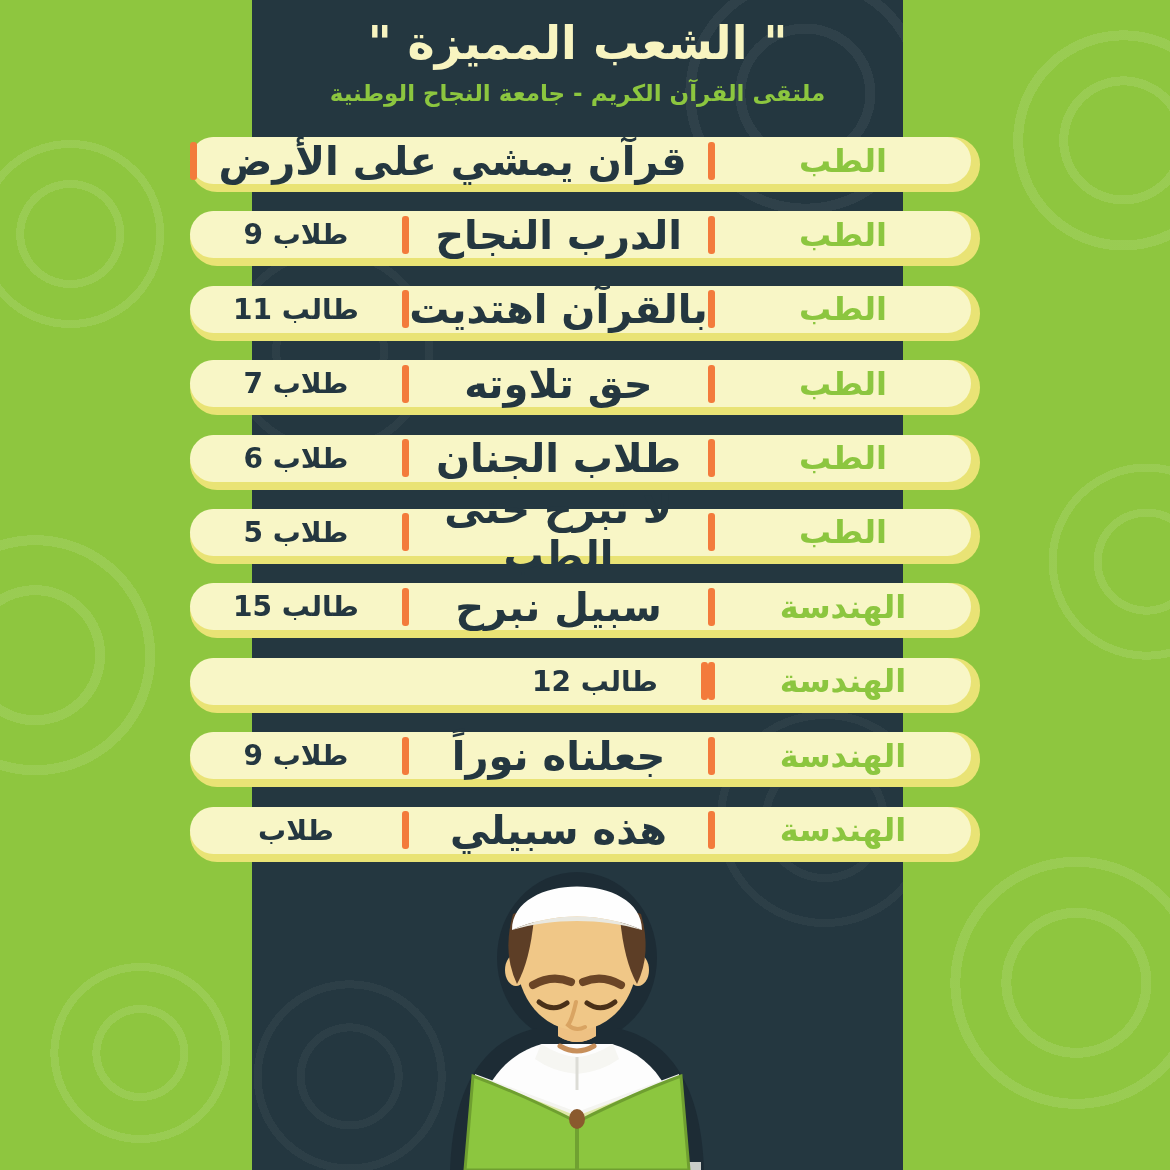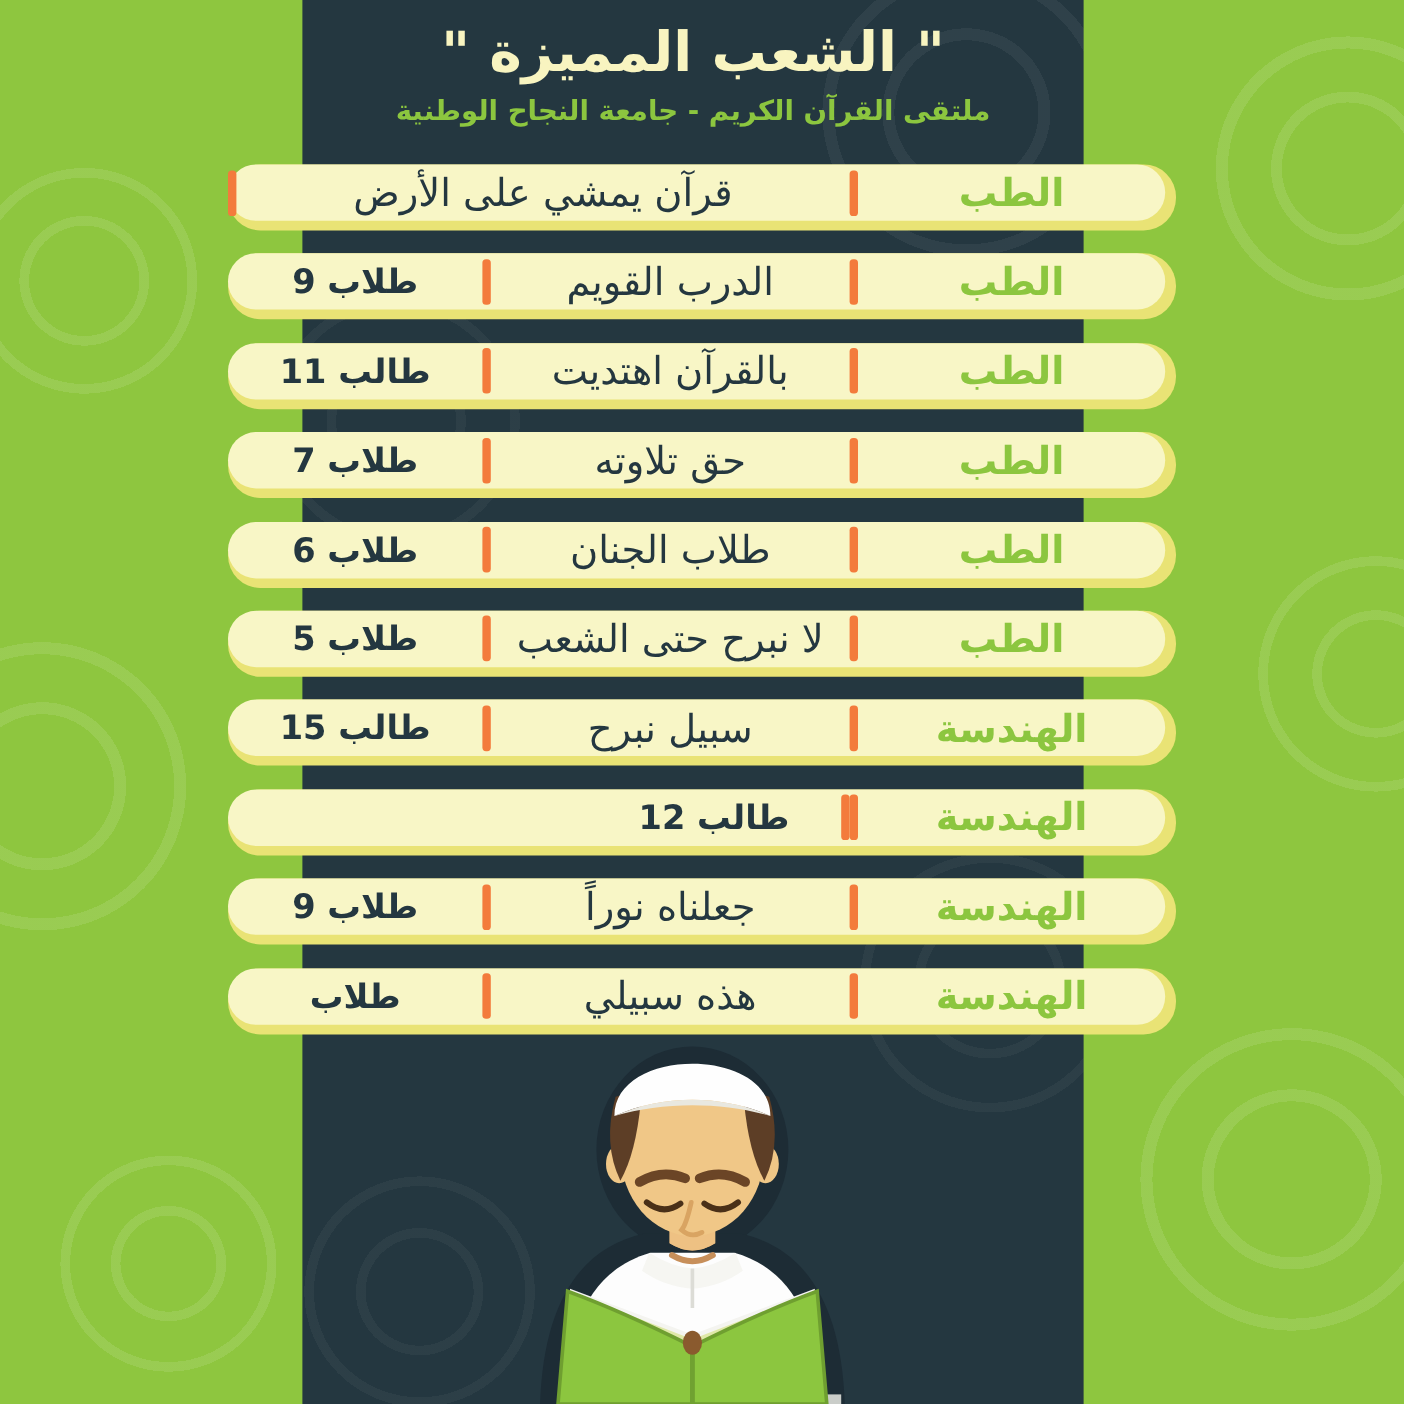--- a/index.html
+++ b/index.html
@@ -49,21 +49,21 @@
   }
   .cat-cell{
     width:256px;text-align:center;color:#8cc63f;
     font-size:32px;font-weight:bold;
   }
   .divider{
     width:7px;height:38px;background:#f37b3c;border-radius:3px;flex:none;
   }
   .name-cell{
     flex:1;text-align:center;color:#243740;
-    font-size:32px;font-weight:normal;
+    font-size:40px;font-weight:bold;
   }
   .count-cell{
     width:212px;text-align:center;color:#243740;
     font-size:28px;font-weight:bold;direction:ltr;
   }
   .illustration{position:absolute;left:395px;top:868px;width:370px;height:302px;}
 </style>
 </head>
 <body>
 
@@ -83,21 +83,21 @@
       <div class="name-cell">قرآن يمشي على الأرض</div>
       <div class="divider"></div>
     </div>
   </div>
 
   <div class="row">
     <div class="row-surface"></div>
     <div class="row-content">
       <div class="cat-cell">الطب</div>
       <div class="divider"></div>
-      <div class="name-cell">الدرب القويم</div>
+      <div class="name-cell">الدرب النجاح</div>
       <div class="divider"></div>
       <div class="count-cell">9 طلاب</div>
     </div>
   </div>
 
   <div class="row">
     <div class="row-surface"></div>
     <div class="row-content">
       <div class="cat-cell">الطب</div>
       <div class="divider"></div>
@@ -127,21 +127,21 @@
       <div class="divider"></div>
       <div class="count-cell">6 طلاب</div>
     </div>
   </div>
 
   <div class="row">
     <div class="row-surface"></div>
     <div class="row-content">
       <div class="cat-cell">الطب</div>
       <div class="divider"></div>
-      <div class="name-cell">لا نبرح حتى الشعب</div>
+      <div class="name-cell">لا نبرح حتى الطب</div>
       <div class="divider"></div>
       <div class="count-cell">5 طلاب</div>
     </div>
   </div>
 
   <div class="row">
     <div class="row-surface"></div>
     <div class="row-content">
       <div class="cat-cell">الهندسة</div>
       <div class="divider"></div>

